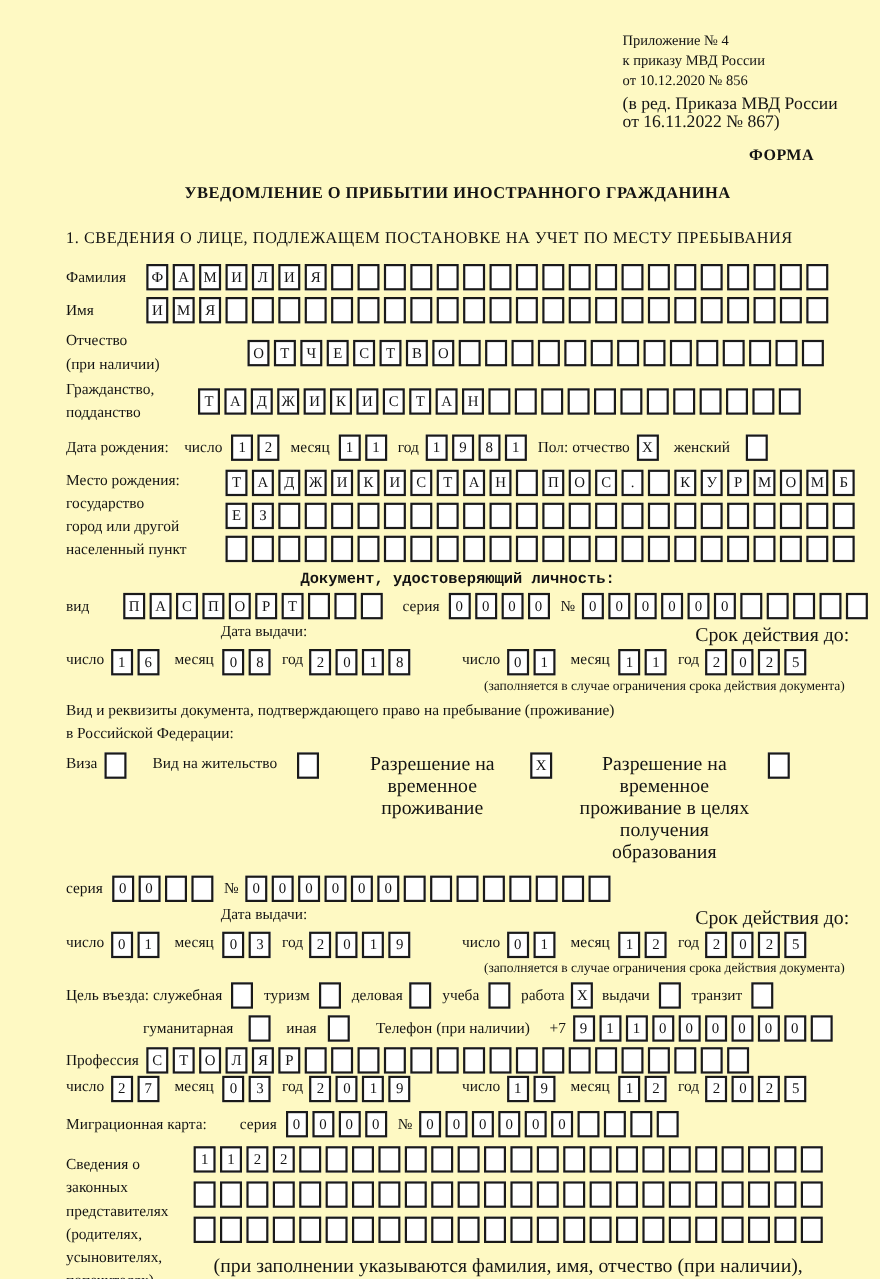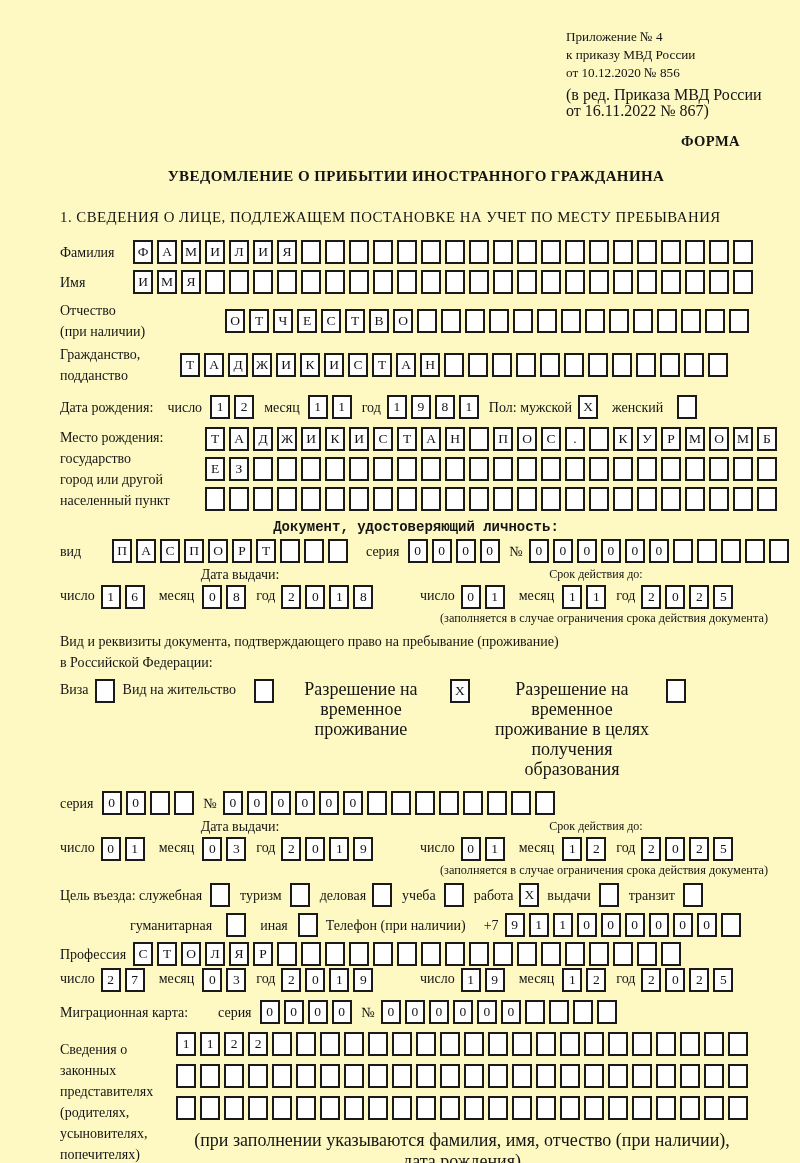--- a/index.html
+++ b/index.html
@@ -18,26 +18,26 @@
   .cells{display:flex;flex:none;}
   .cell{flex:none;width:20px;height:24px;box-sizing:border-box;border:2px solid #1a1a1a;
         margin-right:4px;display:flex;align-items:center;justify-content:center;
         font-size:13.5px;background:#fff;}
   .cb{margin-right:0;}
   .rowsgap>.cells{margin-top:6px;}
   .rowsgap>.cells:first-child{margin-top:0;}
   .centerbold{text-align:center;font-weight:bold;font-size:14px;margin-top:8px;font-family:Liberation Mono, monospace;}
   .dh{display:flex;margin-top:4px;}
   .dh-l{width:360px;text-align:center;font-size:14px;}
-  .dh-r{flex:1;text-align:center;font-size:12px;}
+  .dh-r{flex:1;text-align:right;font-size:18px;}
   .dgroup{display:flex;align-items:flex-start;flex:none;}
   .dgl{width:360px;}
   .note-r{text-align:right;font-size:12.3px;margin-top:2px;padding-right:4px;}
   .g6{margin-left:6px;} .g8{margin-left:8px;} .g10{margin-left:10px;} .g14{margin-left:14px;}
-  .g18{margin-left:18px;} .g24{margin-left:8px;} .g30{margin-left:30px;}
+  .g18{margin-left:18px;} .g24{margin-left:24px;} .g30{margin-left:30px;}
   .opts{display:flex;align-items:flex-start;margin-top:6px;}
   .optlbl{font-size:18px;line-height:20px;text-align:center;}
   .small-note{font-size:18px;}
 </style>
 </head>
 <body>
 
 <div class="page">
 
   <div class="hdr">
@@ -197,21 +197,21 @@
         <span class="cell">1</span>
         <span class="cell">1</span>
       </div>
     <span class="lbl g6">год</span>
     <div class="cells g6">
         <span class="cell">1</span>
         <span class="cell">9</span>
         <span class="cell">8</span>
         <span class="cell">1</span>
       </div>
-    <span class="lbl g6">Пол: мужской</span>
+    <span class="lbl g6">Пол: отчество</span>
     <span class="cell cb g6">X</span>
     <span class="lbl g14">женский</span>
     <span class="cell cb g14"></span>
   </div>
 
   <div class="row" style="margin-top:8px">
     <div class="stack" style="width:145px;flex:none">
       <div>Место рождения:</div>
       <div>государство</div>
       <div>город или другой</div>

